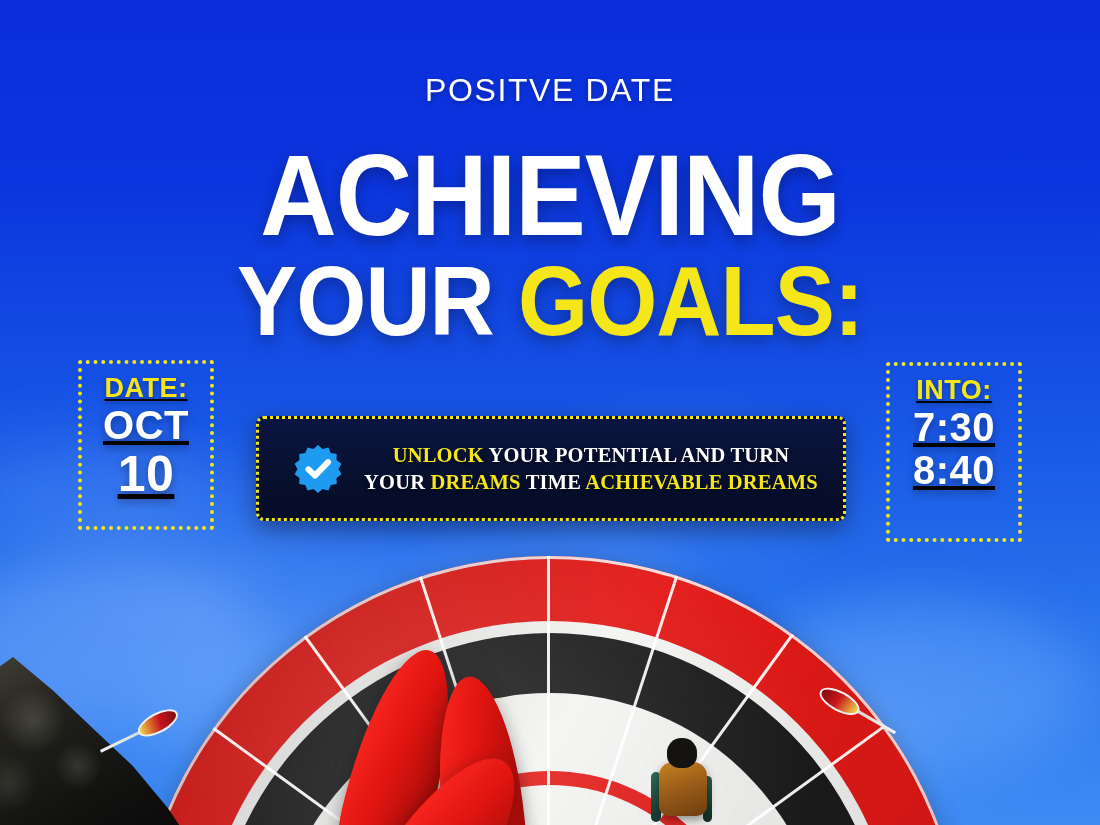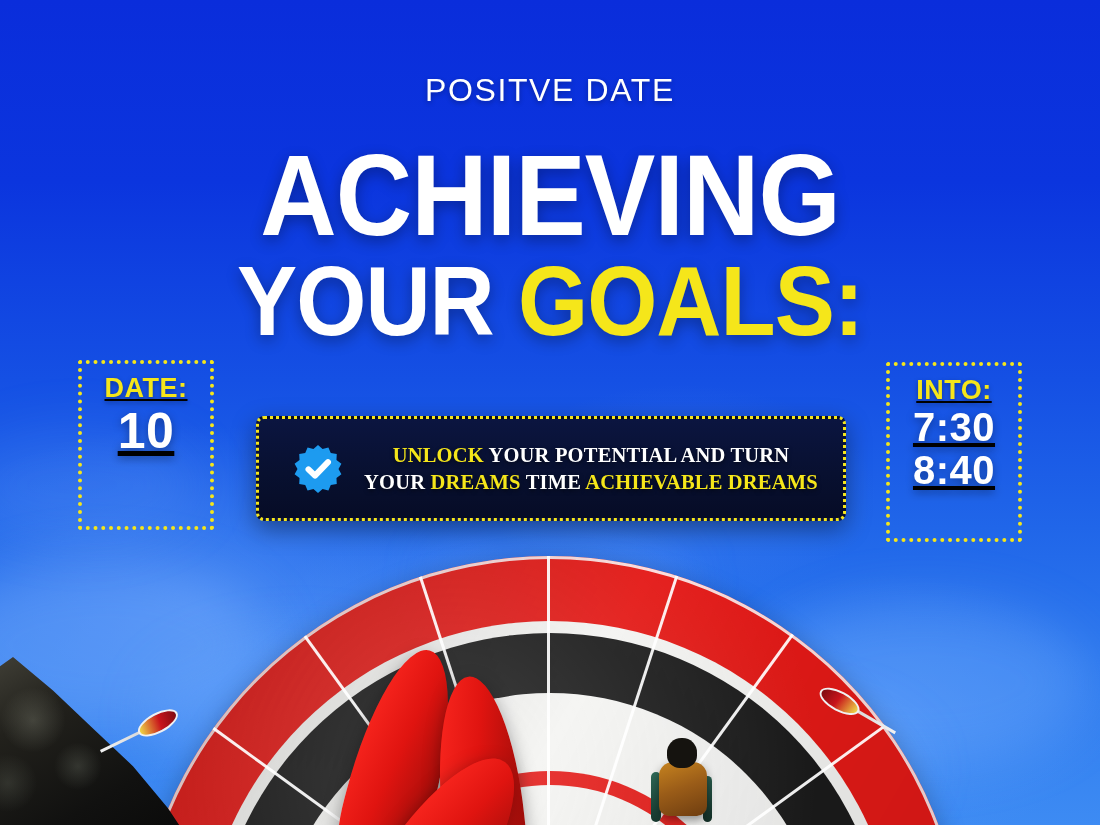--- a/index.html
+++ b/index.html
@@ -328,20 +328,21 @@
 
     <div id="title-1">ACHIEVING</div>
 
     <div id="title-2">
       <span>YOUR </span><span class="accent">GOALS:</span>
     </div>
 
 
     <div class="info-box" id="date-box">
       <div class="info-label">DATE:</div>
+      <div class="info-value">OCT</div>
       <div class="info-value big">10</div>
     </div>
 
     <div class="info-box" id="time-box">
       <div class="info-label">INTO:</div>
       <div class="info-value">7:30</div>
       <div class="info-value">8:40</div>
     </div>
 
     <div id="cta">

